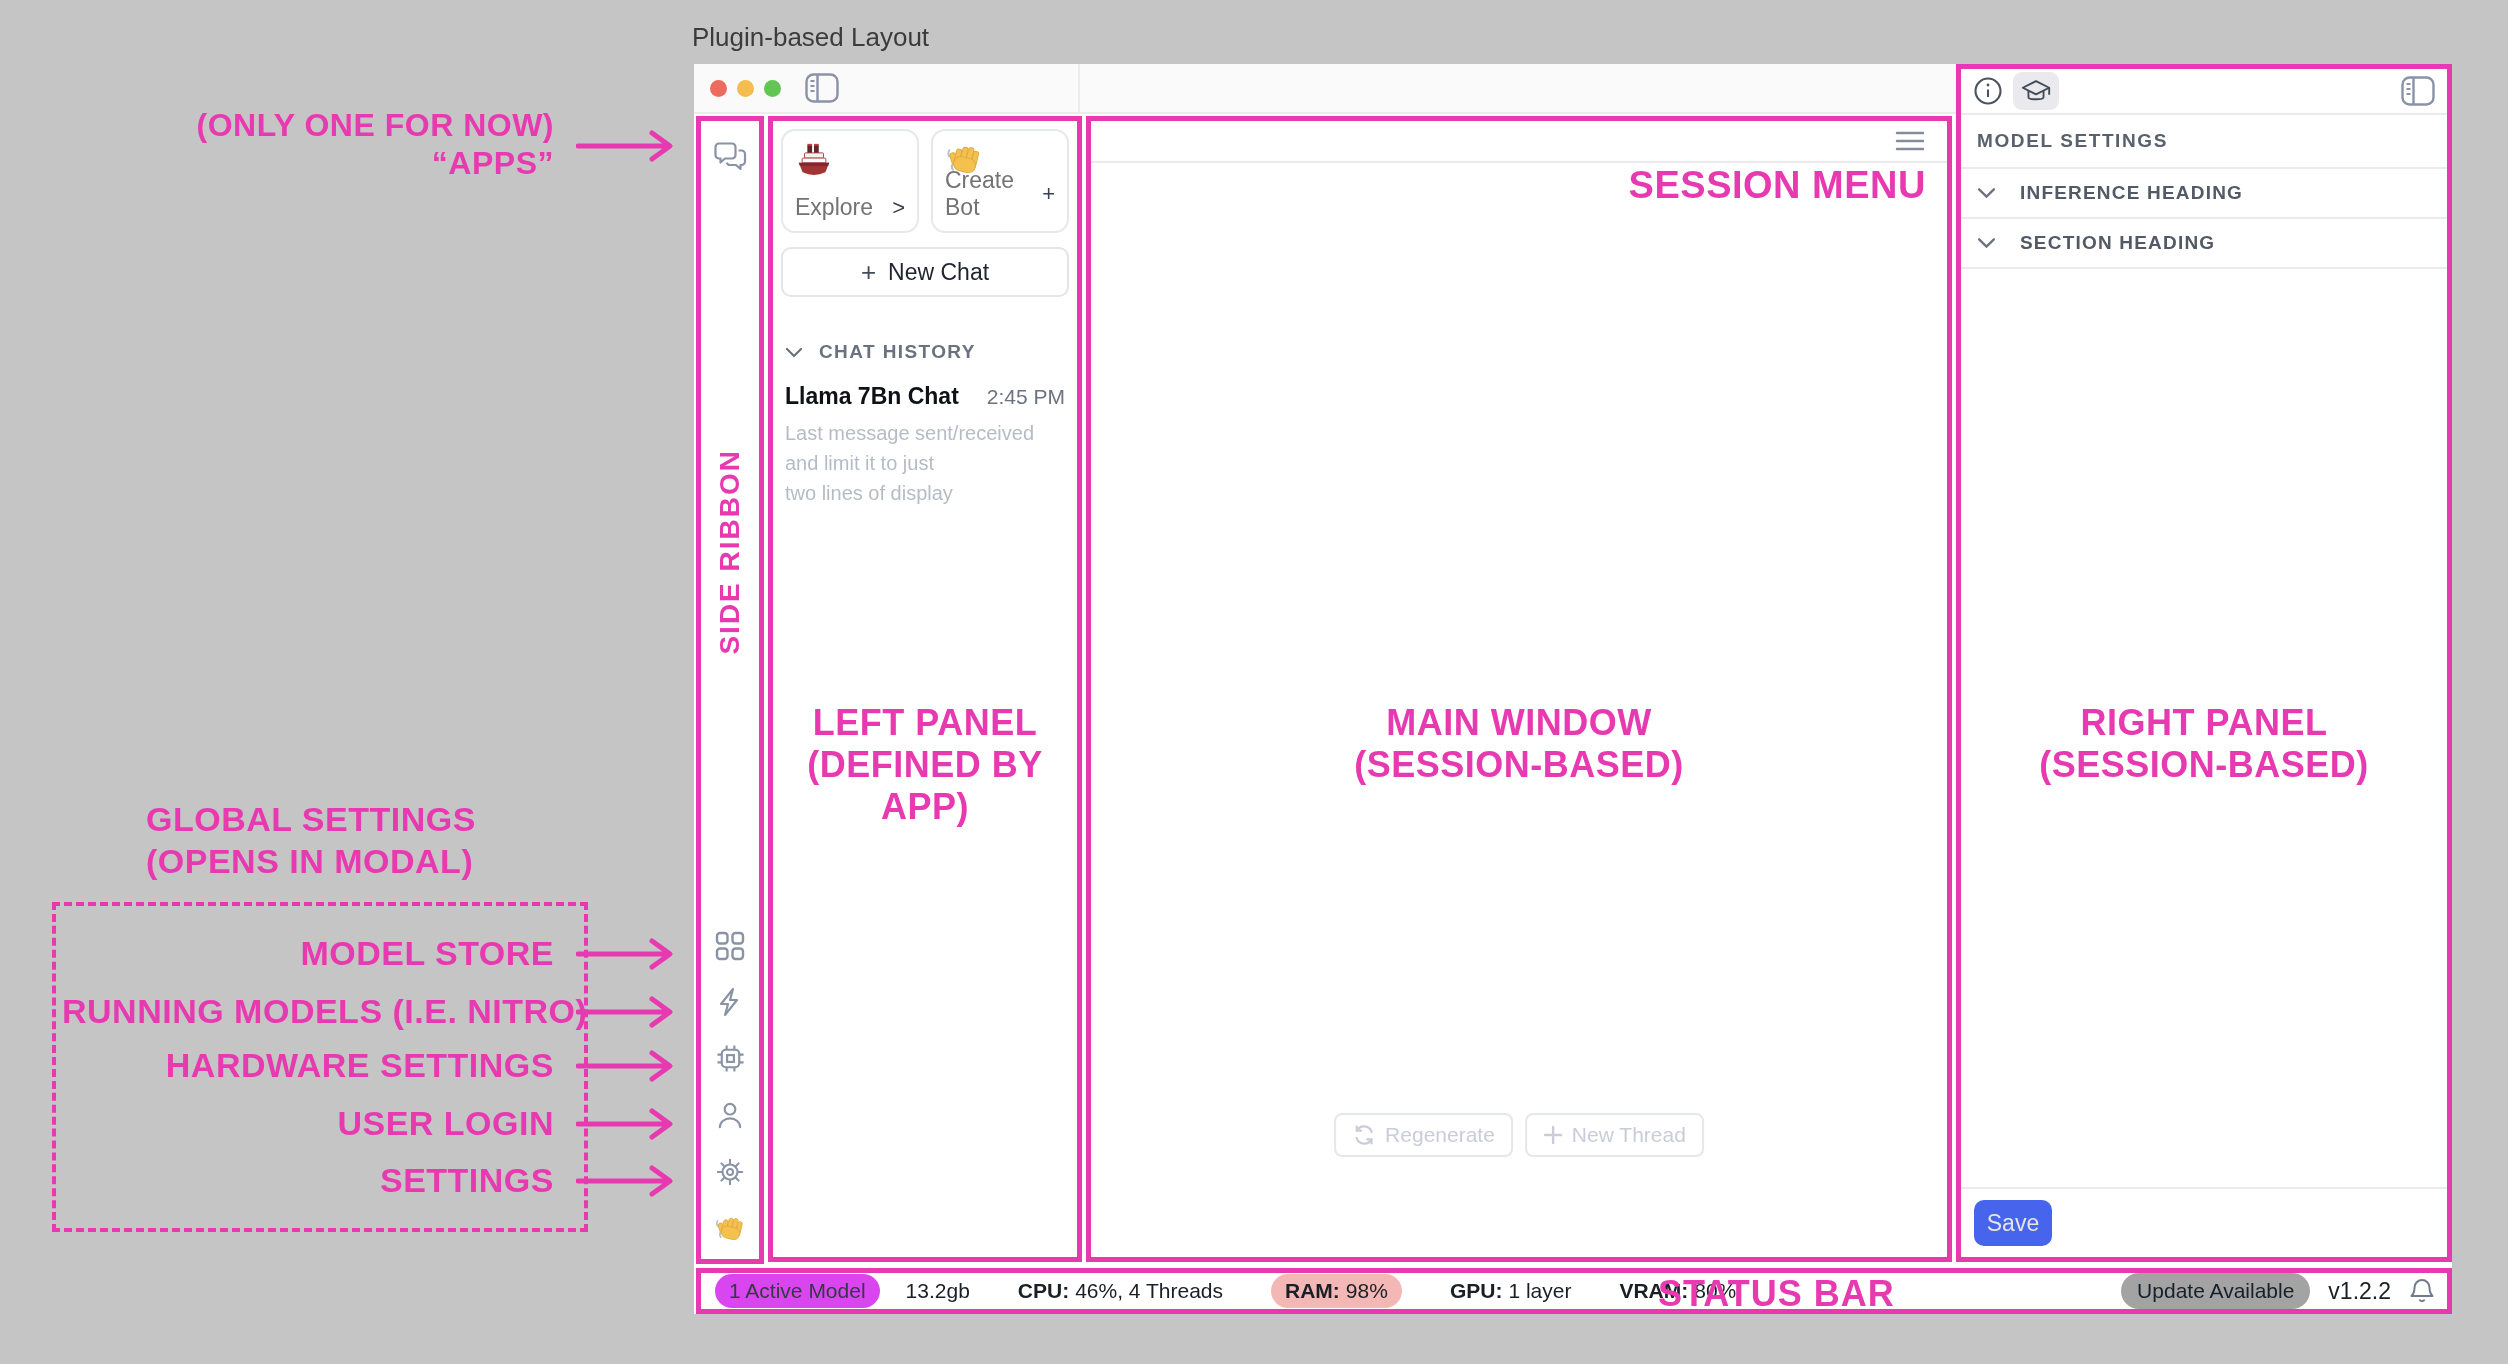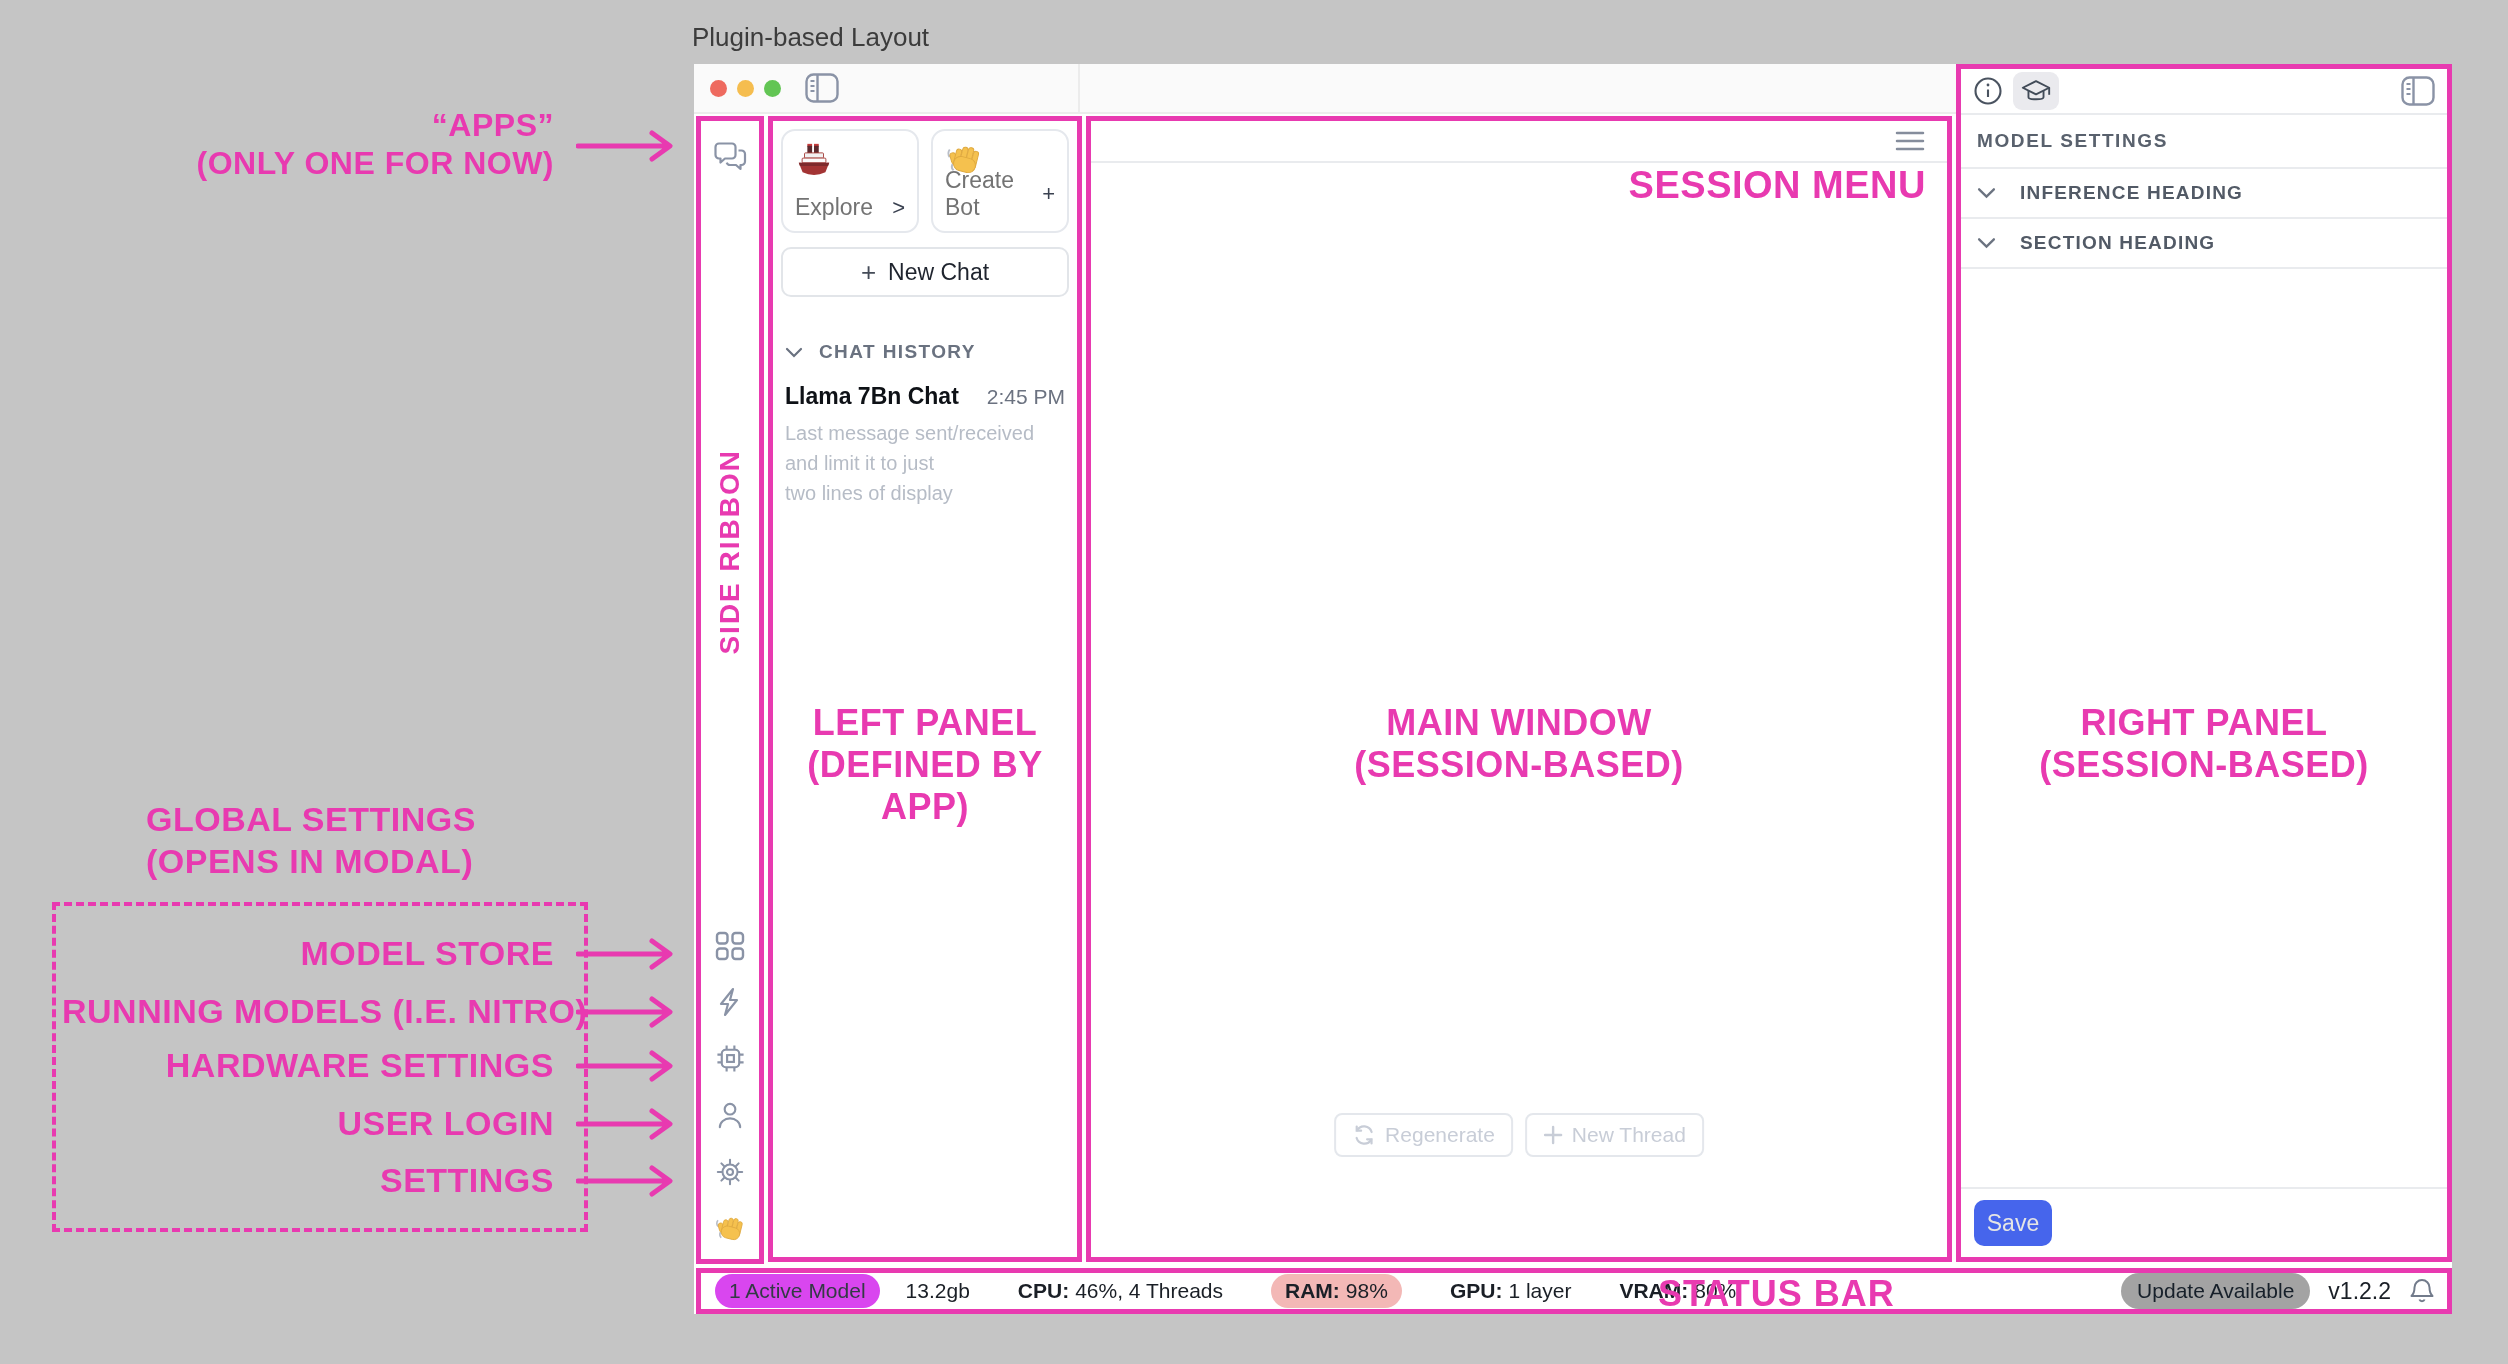--- a/index.html
+++ b/index.html
@@ -340,22 +340,22 @@
       <span class="pill pill-update">Update Available</span>
       <span class="sb-version">v1.2.2</span>
       <svg width="26" height="28" viewBox="0 0 26 28" fill="none" stroke="#727B8B" stroke-width="2" stroke-linejoin="round">
         <path d="M13 3 a7.5 7.5 0 0 1 7.5 7.5 c0 5 1.5 7 3 8.5 H2.5 c1.5 -1.5 3 -3.5 3 -8.5 A7.5 7.5 0 0 1 13 3 z"></path>
         <path d="M10.4 22.5 a2.8 2.8 0 0 0 5.2 0"></path>
       </svg>
     </div>
   </div>
 
   <div class="ann ann-apps">
+    <div>(ONLY ONE FOR NOW)</div>
     <div>“APPS”</div>
-    <div>(ONLY ONE FOR NOW)</div>
   </div>
   <svg class="arrow" style="left:576px;top:128px;" viewBox="0 0 108 36">
     <path d="M2 18 H92 M76 5 L94 18 L76 31"></path>
   </svg>
 
   <div class="ann ann-session">SESSION MENU</div>
 
   <div class="panel-label lbl-left">
     <div>LEFT PANEL</div>
     <div>(DEFINED BY APP)</div>

